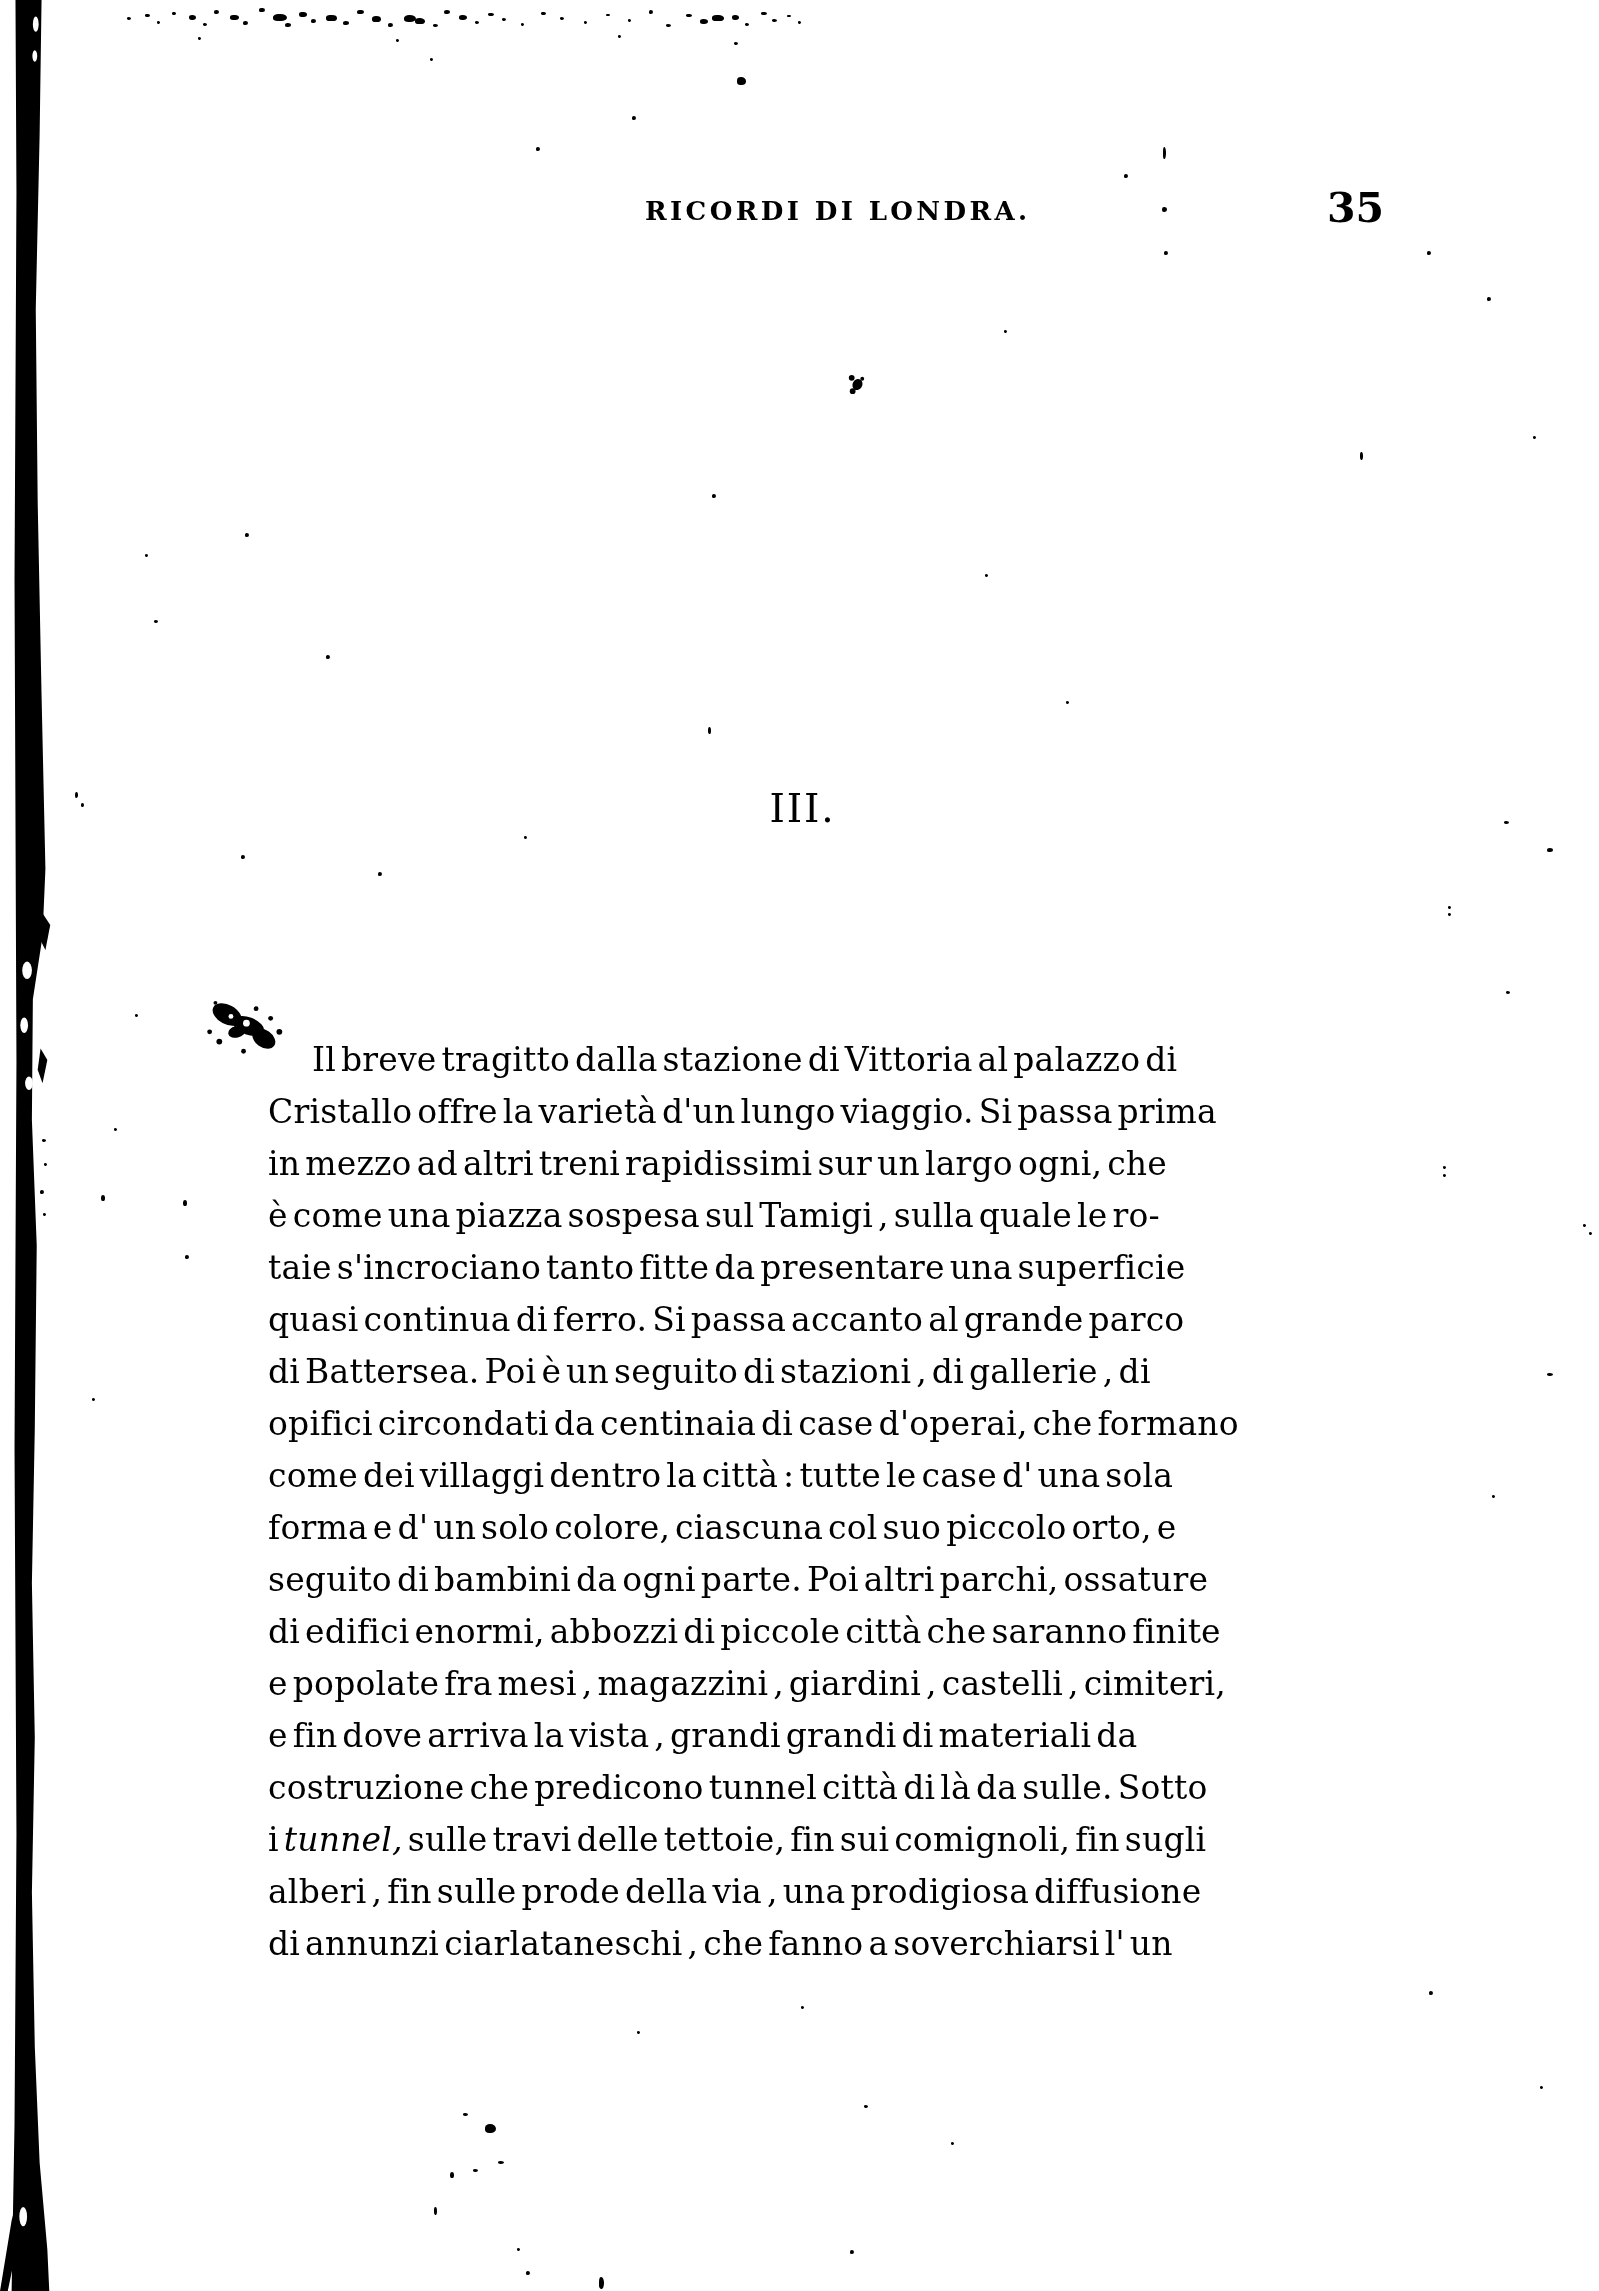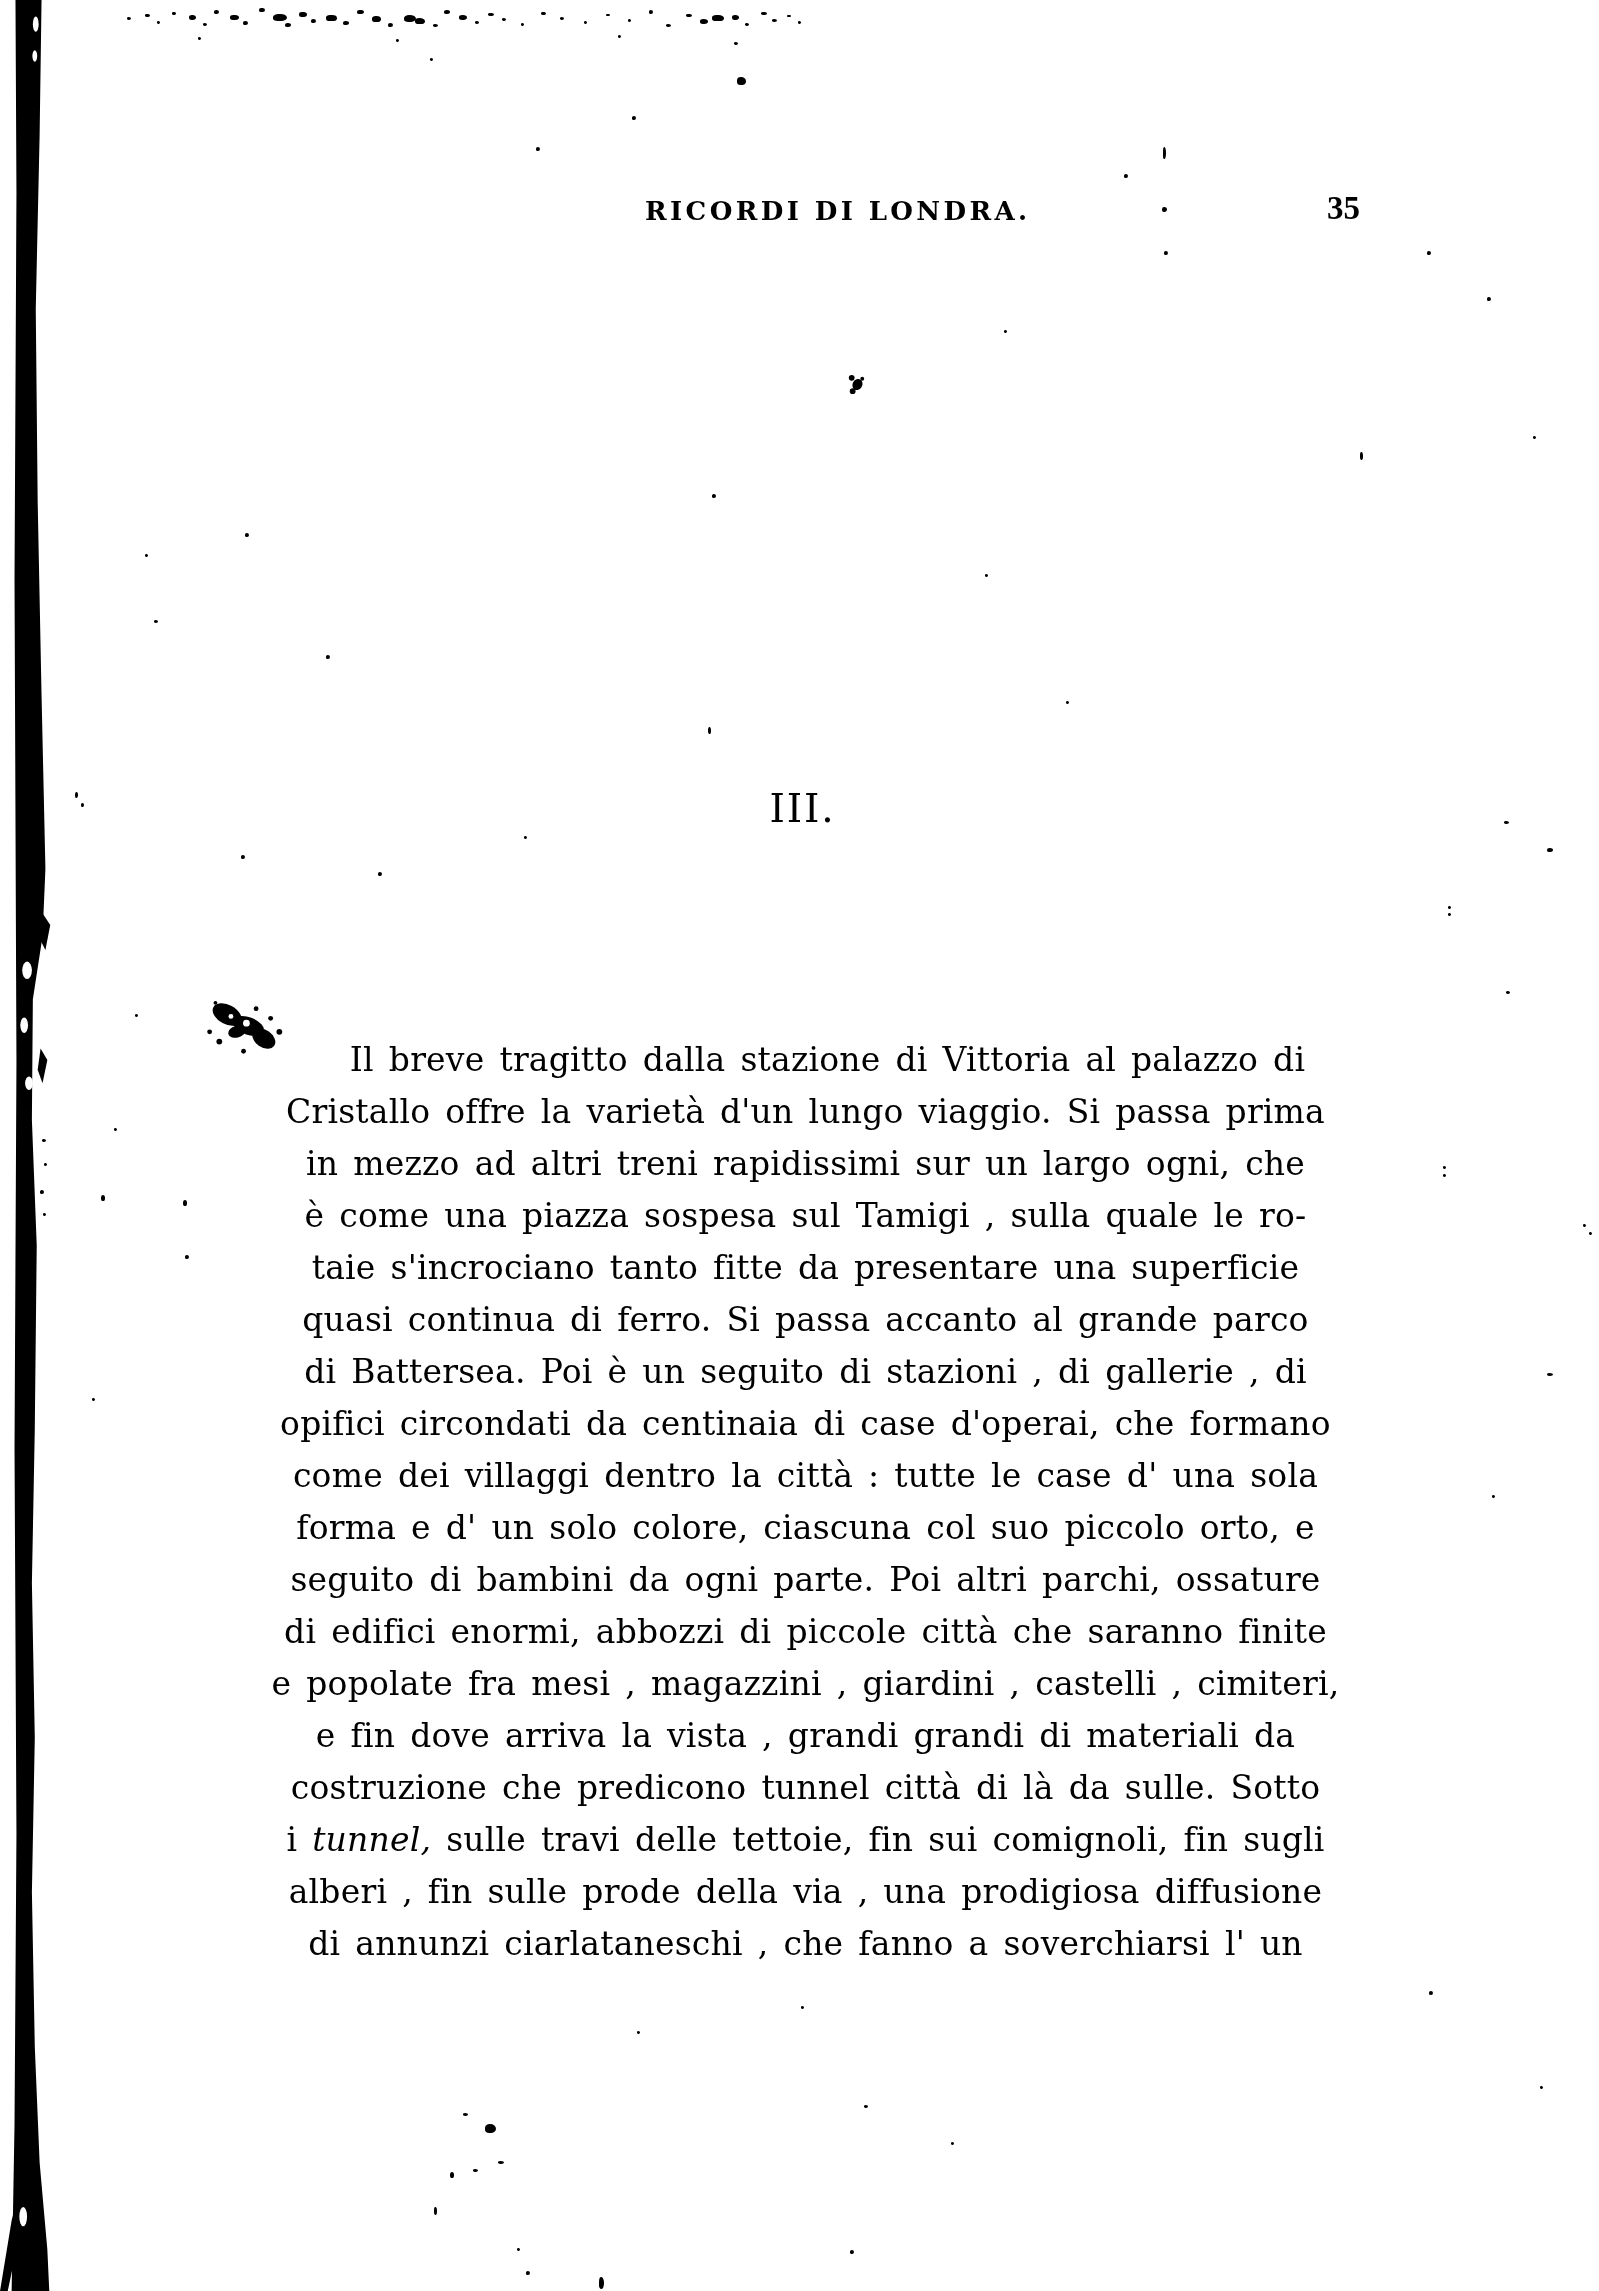--- a/index.html
+++ b/index.html
@@ -12,40 +12,40 @@
     color:#000;
   }
   
   .running-title{
     position:absolute;left:645px;top:195px;
     font-size:26px;line-height:33px;font-weight:700;
     letter-spacing:3.4px;white-space:nowrap;
   }
   .page-number{
     position:absolute;left:1327px;top:190px;
-    font-size:33px;line-height:37px;font-weight:700;font-family:Liberation Serif, serif;
+    font-size:41px;line-height:37px;font-weight:700;
   }
   
   .section-heading{
     position:absolute;left:754px;top:788px;width:97px;
     font-size:39px;line-height:42px;text-align:center;
     letter-spacing:1.9px;
   }
   
   .paragraph{
     position:absolute;left:268px;top:1034px;width:1075px;
     font-size:33px;
     letter-spacing:0.2px;
   }
   .tline{
     display:flex;
     flex-wrap:nowrap;
-    justify-content:center;
+    justify-content:flex-start;
     align-items:baseline;
-    column-gap:15px;
+    column-gap:5px;
     height:52px;
     line-height:52px;
     overflow:visible;
   }
   .tline.indent{padding-left:44px;}
   .w{white-space:pre;}
   .w.it{font-style:italic;}
   
   .artifact{position:absolute;pointer-events:none;}
   .speck{

